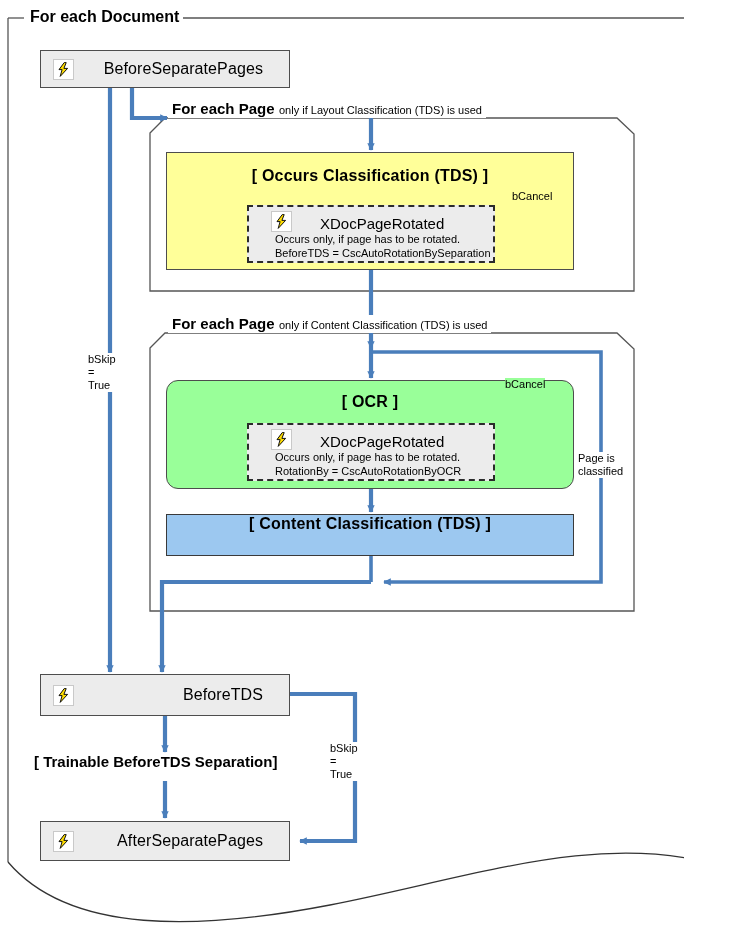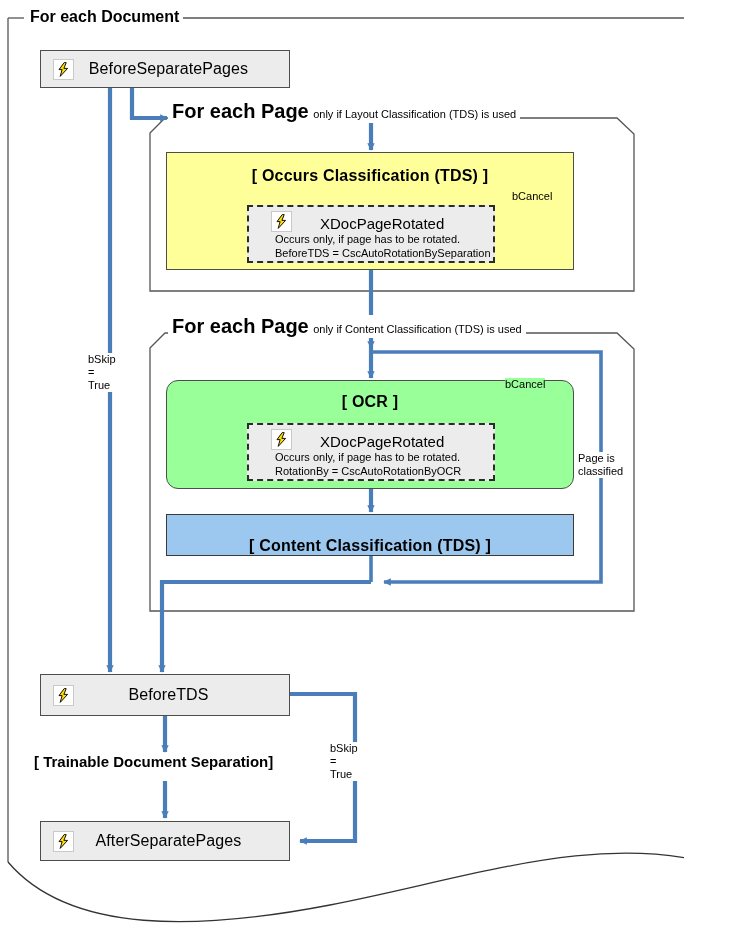--- a/index.html
+++ b/index.html
@@ -32,21 +32,21 @@
   
   .evt {
     background: #ececec;
     border: 1.6px solid #4d4d4d;
     display: flex;
     align-items: center;
     padding-left: 12px;
   }
   .evt .evt-label {
     flex: 1;
-    text-align: center;
+    text-align: right;
     font-size: 16px;
     color: #000;
     padding-right: 26px;
     letter-spacing: 0.1px;
   }
   
   .bolt {
     width: 19px;
     height: 19px;
     background: #ffffff;
@@ -102,21 +102,21 @@
   }
 
   
   .grp-label {
     position: absolute;
     white-space: nowrap;
     background: #ffffff;
     padding: 0 4px;
   }
   .grp-label .strong {
-    font-size: 20px;
+    font-size: 15px;
     font-weight: bold;
     color: #000;
   }
   .grp-label .weak {
     font-size: 11px;
     color: #000;
   }
 
   
   .edge-label {
@@ -268,25 +268,25 @@
           </svg>
         </span>
         <span class="subevt-title">XDocPageRotated</span>
       </div>
       <div class="subevt-line">Occurs only, if page has to be rotated.</div>
       <div class="subevt-line">RotationBy = CscAutoRotationByOCR</div>
     </div>
   </div>
 
   <div class="node proc blue" style="left:166px; top:514px; width:408px; height:42px;
-              justify-content:flex-end;">
+              justify-content:flex-start;">
     <div class="proc-title">[ Content Classification (TDS) ]</div>
   </div>
 
-  <div class="section-title" style="left:34px; top:753px;">[ Trainable Document Separation]</div>
+  <div class="section-title" style="left:34px; top:753px;">[ Trainable BeforeTDS Separation]</div>
 
   <div class="edge-label" style="left:88px; top:353px; width:44px;">
     <div style="white-space:pre-line;">bSkip
 =
 True</div>
   </div>
 
   <div class="edge-label ybg" style="left:512px; top:190px;">bCancel</div>
 
   <div class="edge-label gbg" style="left:505px; top:378px;">bCancel</div>

